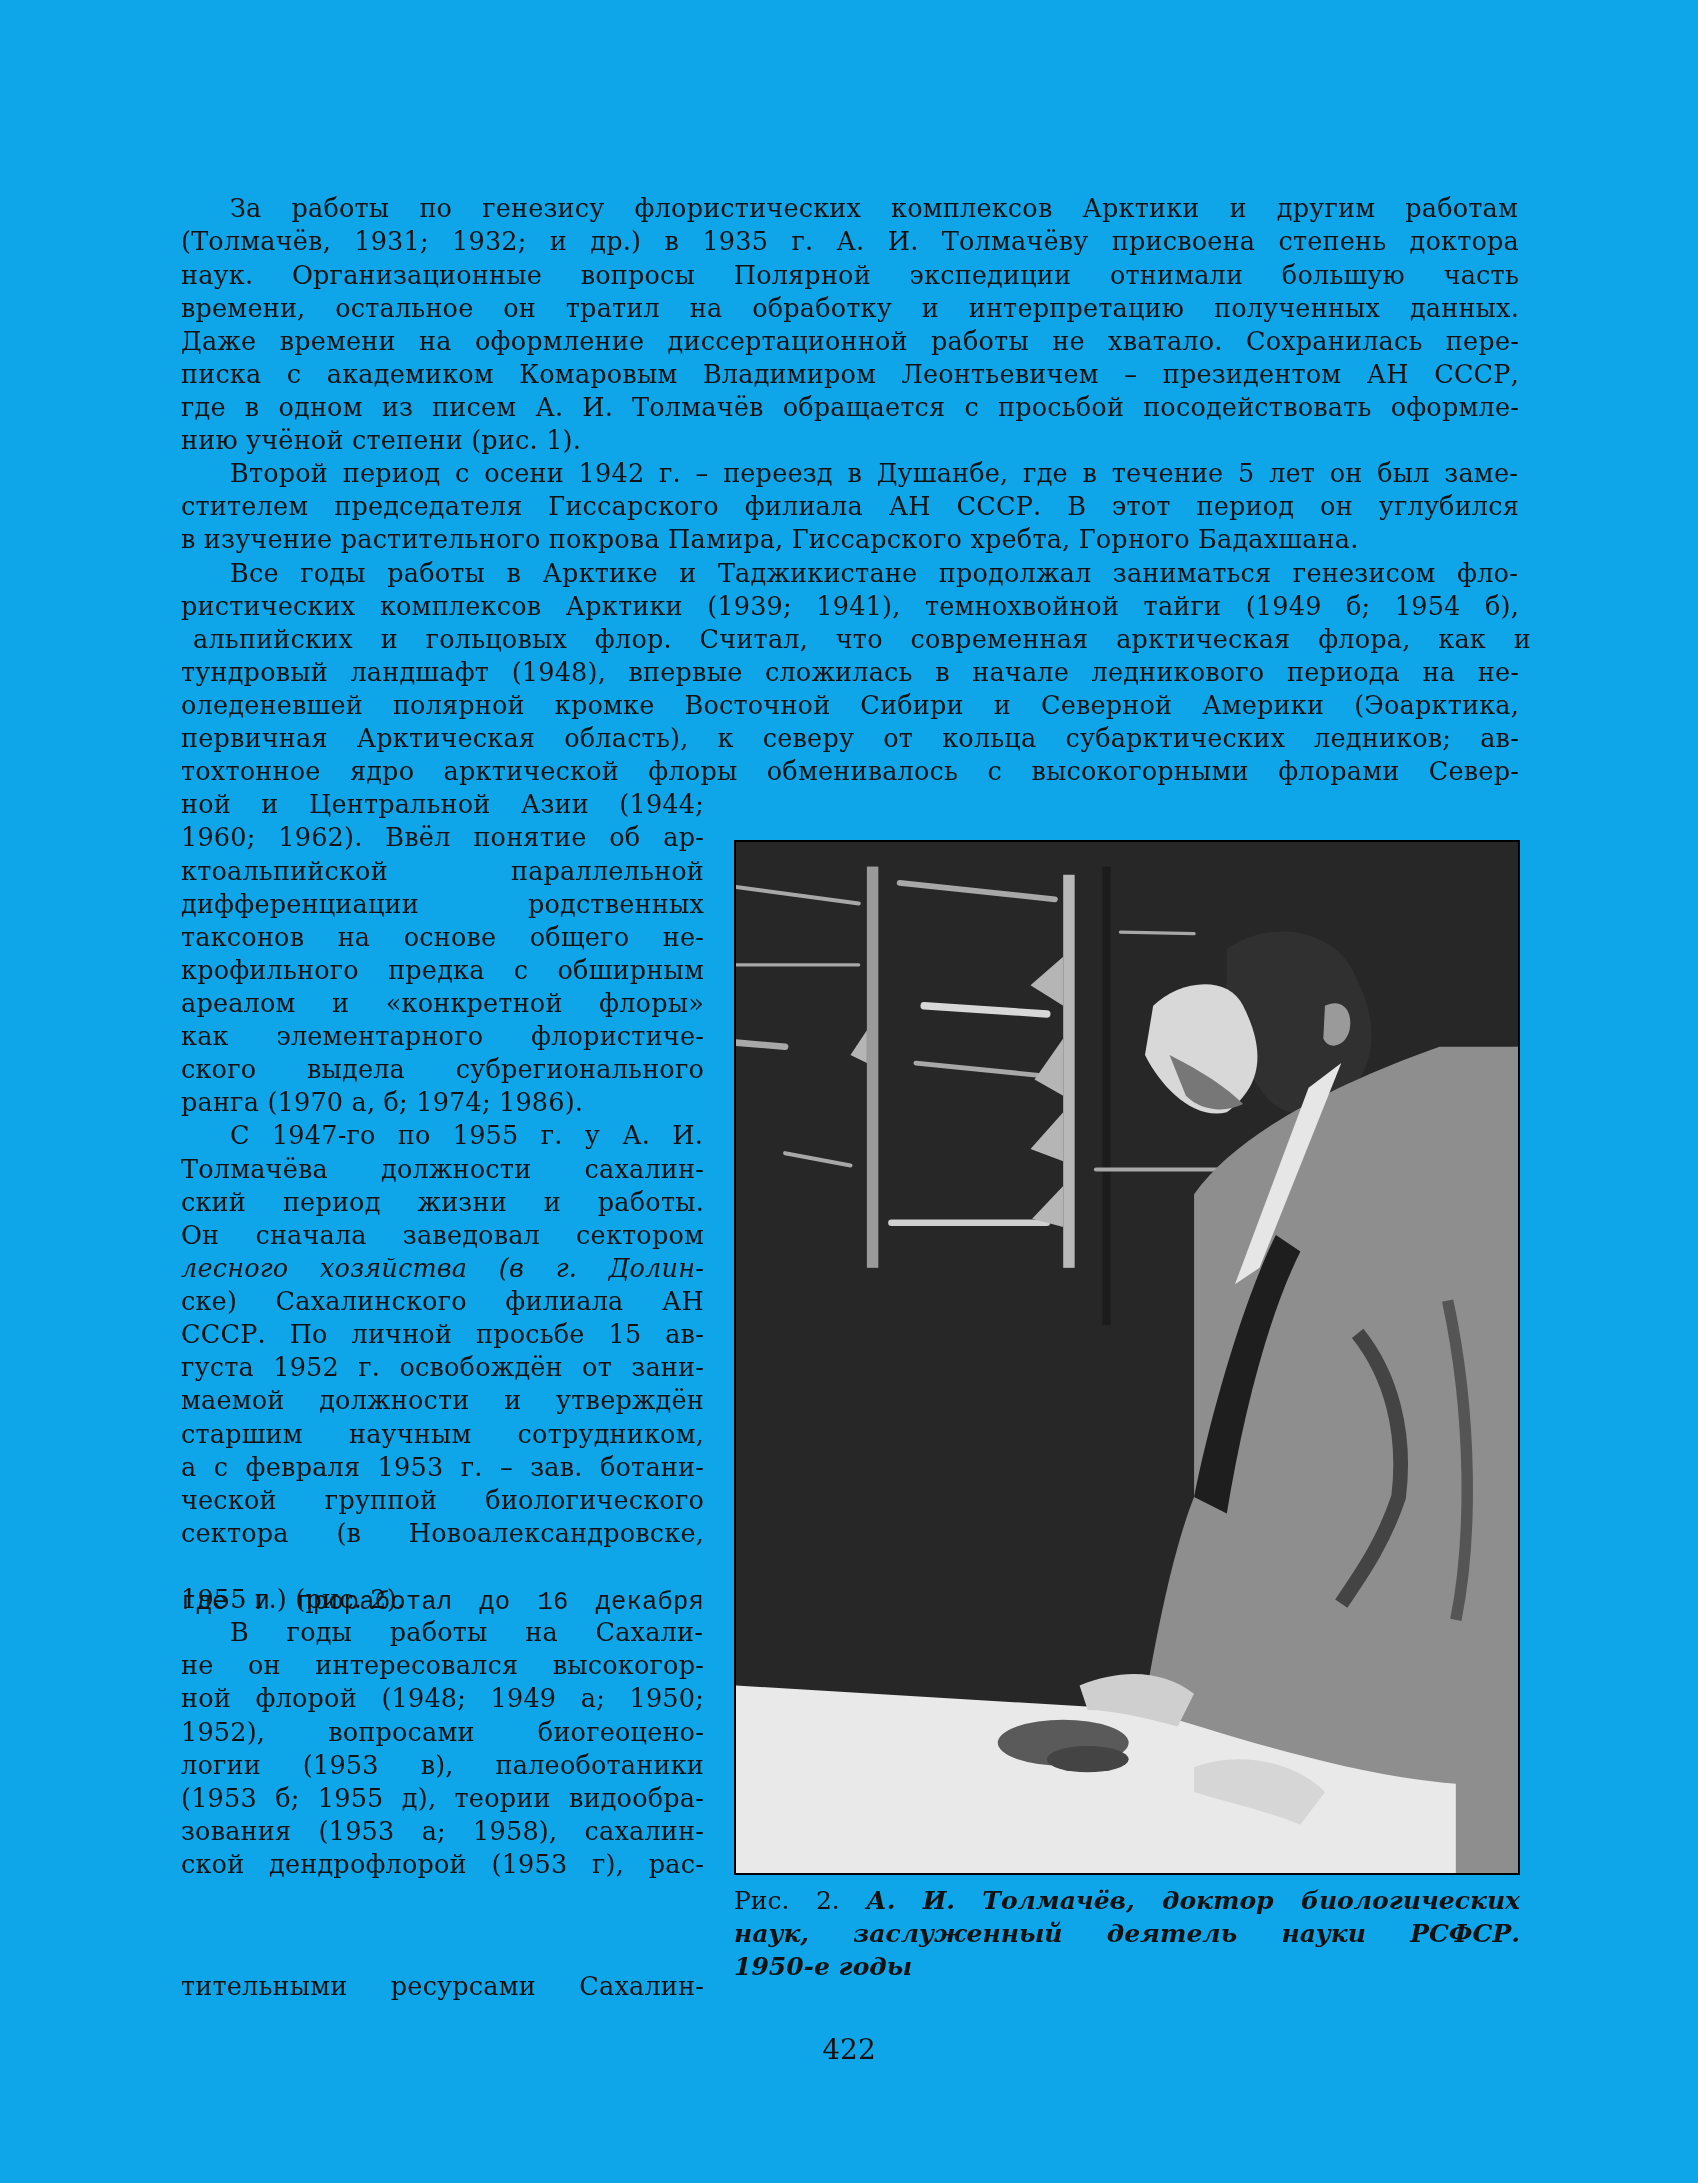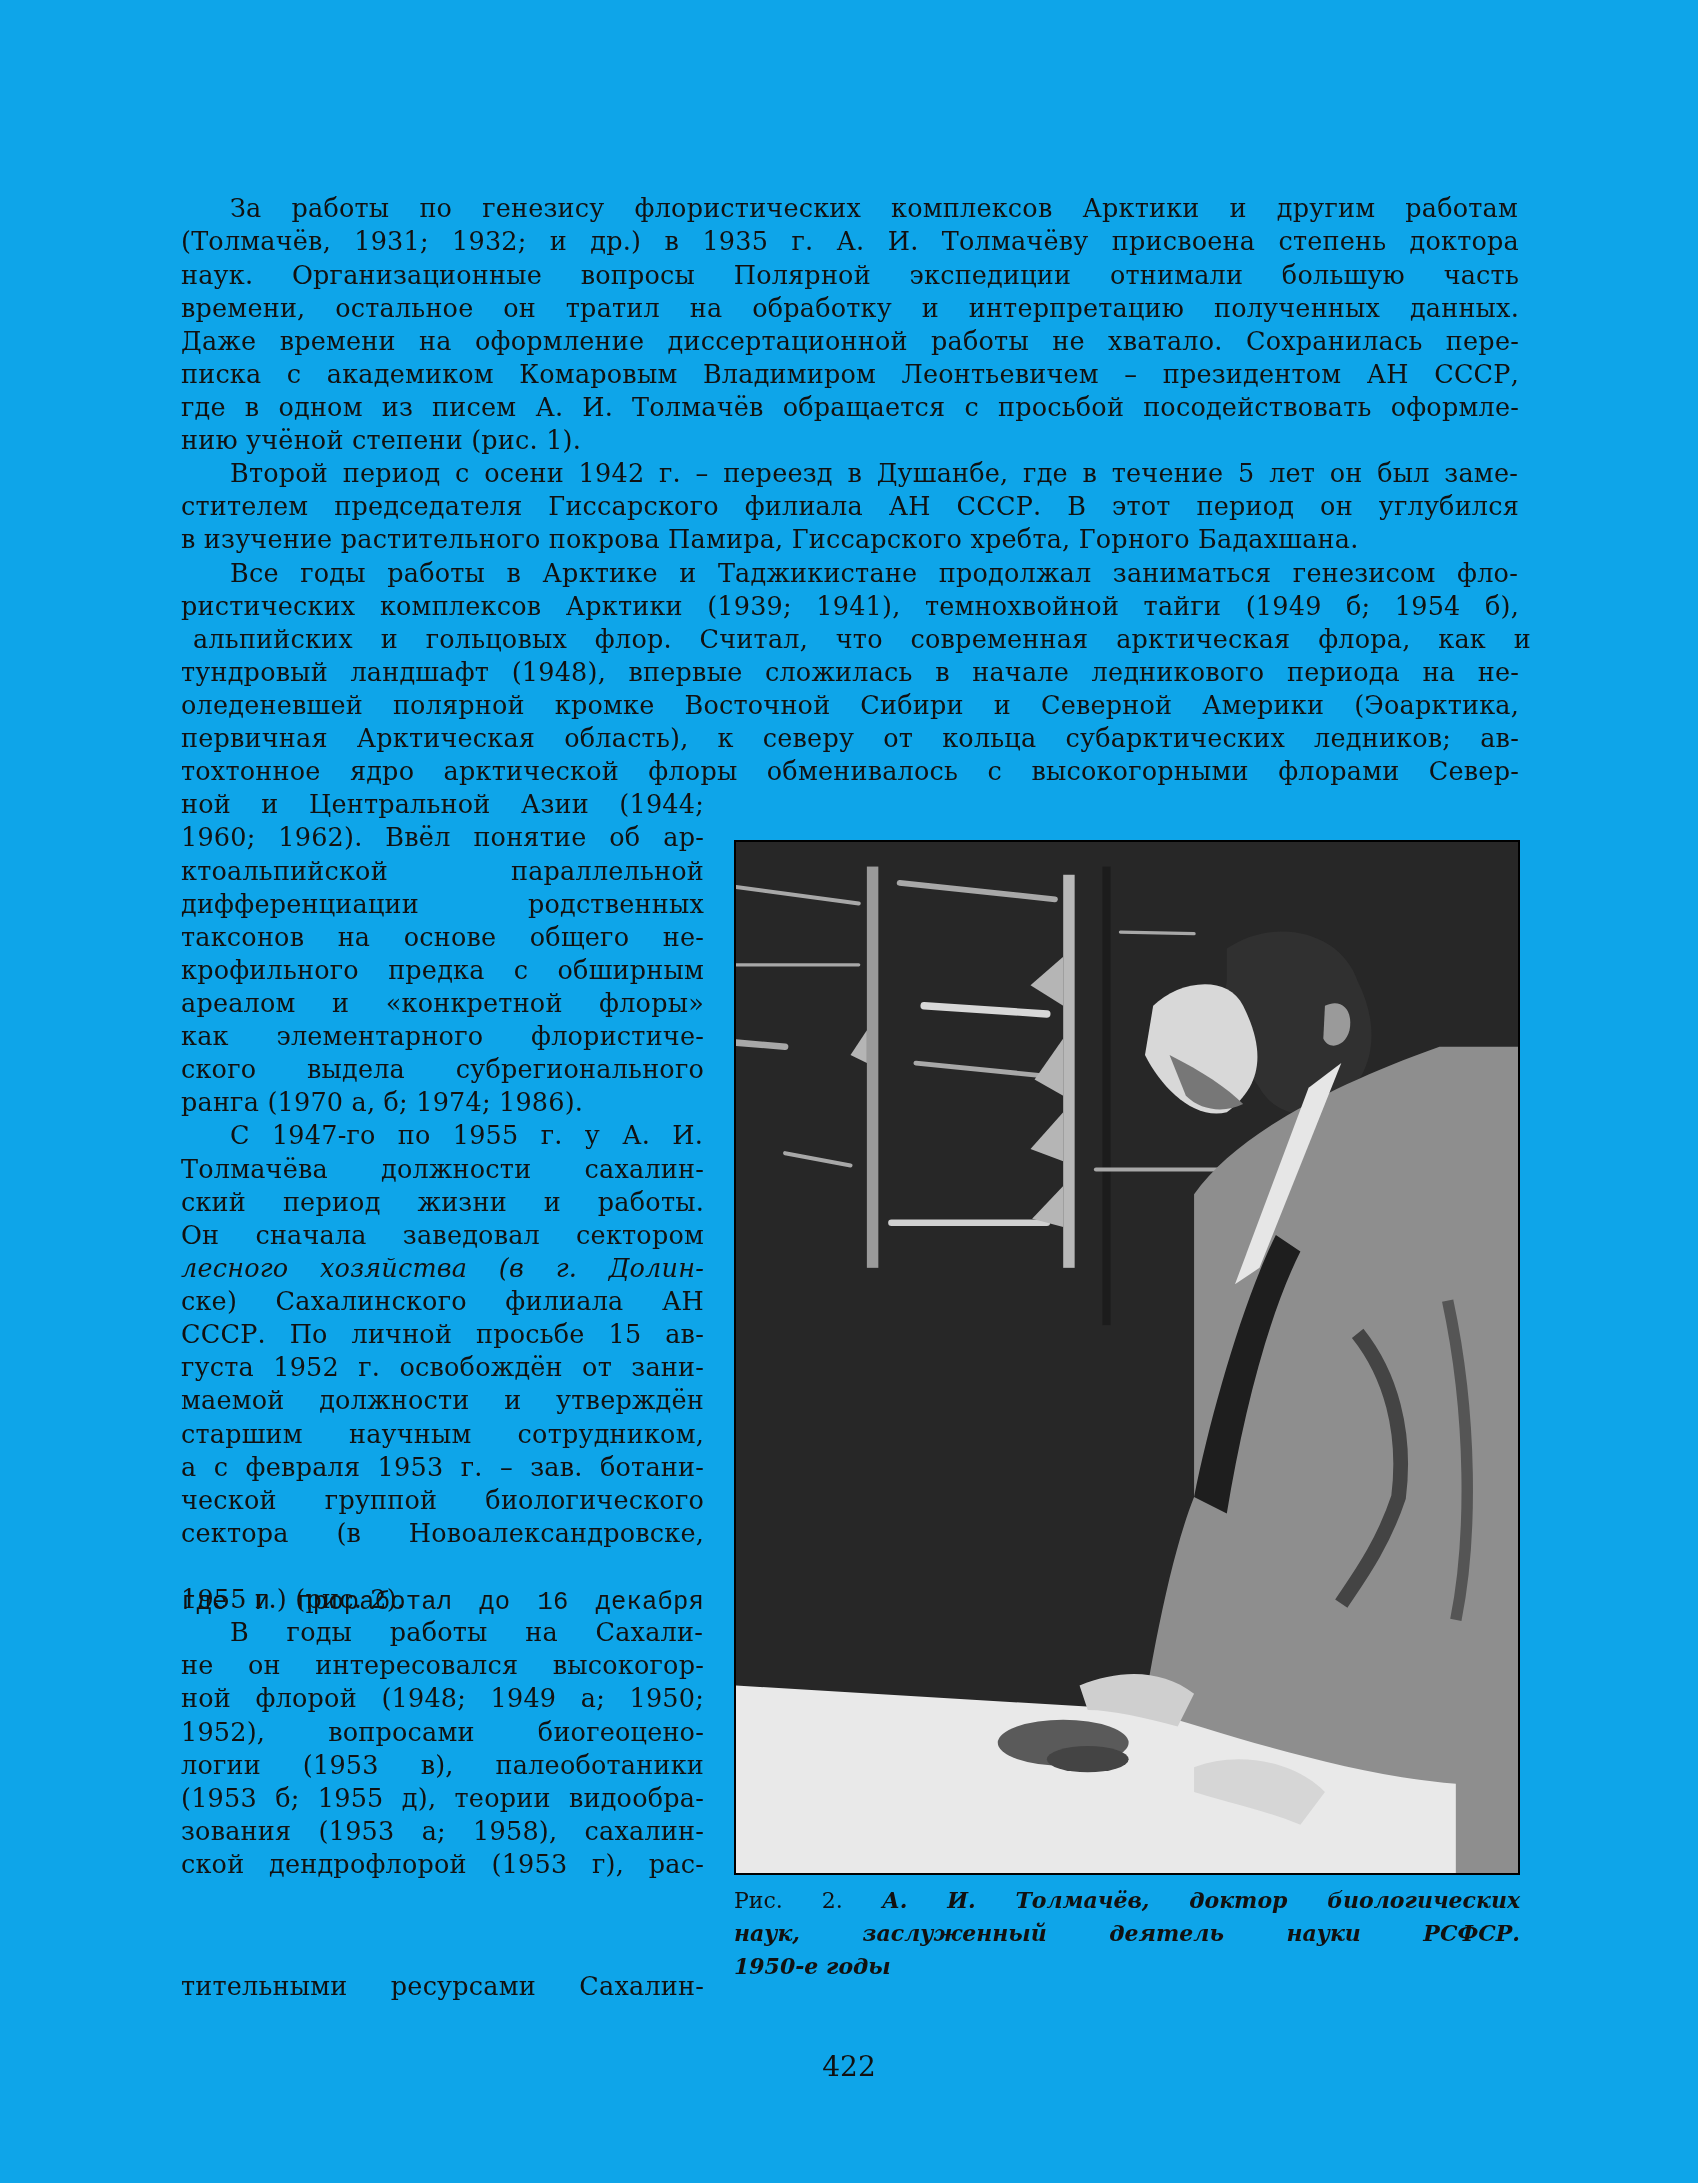--- a/index.html
+++ b/index.html
@@ -16,29 +16,29 @@
   .full.indent { left:230px; width:1288px; }
   .col { left:181px; width:523px; }
   .col.indent { left:230px; width:473px; }
   .photo {
     position:absolute; left:734px; top:840px; width:786px; height:1035px;
     border:2.5px solid #000; box-sizing:border-box; background:#2a2a2a; overflow:hidden;
   }
   .photo svg { width:100%; height:100%; display:block; }
   .caption {
     position:absolute; left:734px; width:786px; height:33px; line-height:33px;
-    font-family:"DejaVu Serif", serif; font-size:22px; color:#111; white-space:nowrap;
+    font-family:"DejaVu Serif", serif; font-size:25px; color:#111; white-space:nowrap;
     text-align:justify; text-align-last:justify;
   }
   .caption.last { text-align-last:left; }
   .cap-label { font-style:normal; font-weight:normal; }
   .cap-bi { font-style:italic; font-weight:bold; }
   .page-number {
     position:absolute; left:0; width:1698px; top:2033px; text-align:center;
-    font-family:"DejaVu Serif", serif; font-size:28px; color:#111;margin-top:17px;
+    font-family:"DejaVu Serif", serif; font-size:28px; color:#111;
   }
 </style>
 </head>
 <body>
 
 <div class="page">
   <div id="full-lines">
       <div class="line full indent" style="top: 192px;">За работы по генезису флористических комплексов Арктики и другим работам</div>
       <div class="line full" style="top: 225px;">(Толмачёв, 1931; 1932; и др.) в 1935 г. А. И. Толмачёву присвоена степень доктора</div>
       <div class="line full" style="top: 259px;">наук. Организационные вопросы Полярной экспедиции отнимали большую часть</div>

